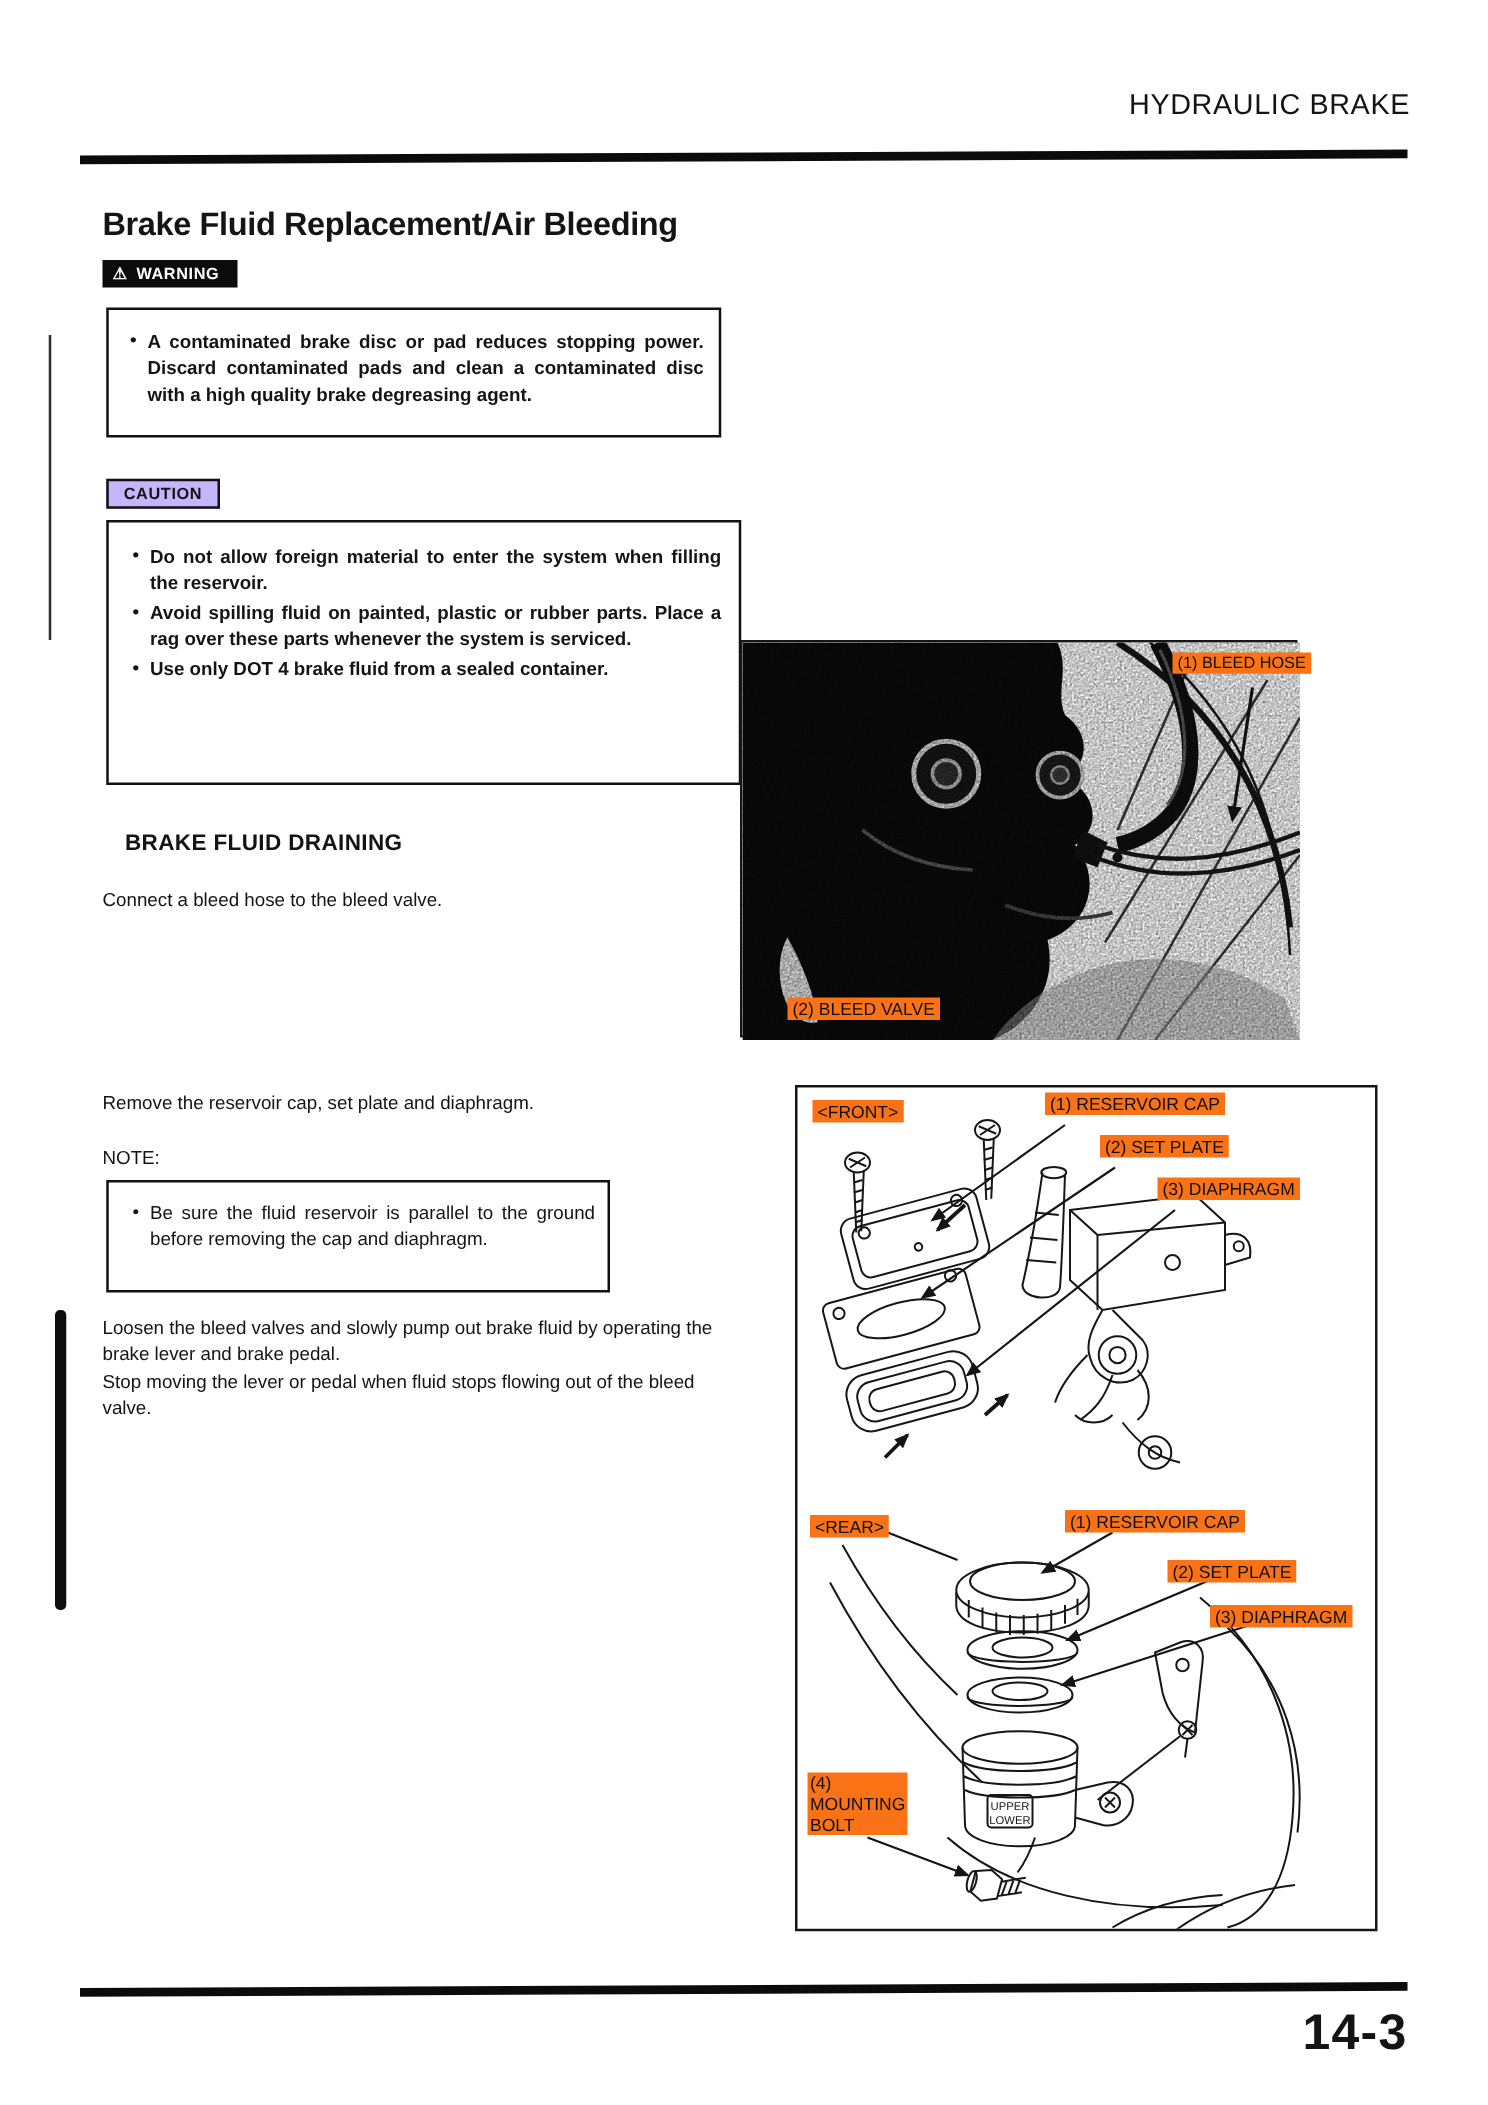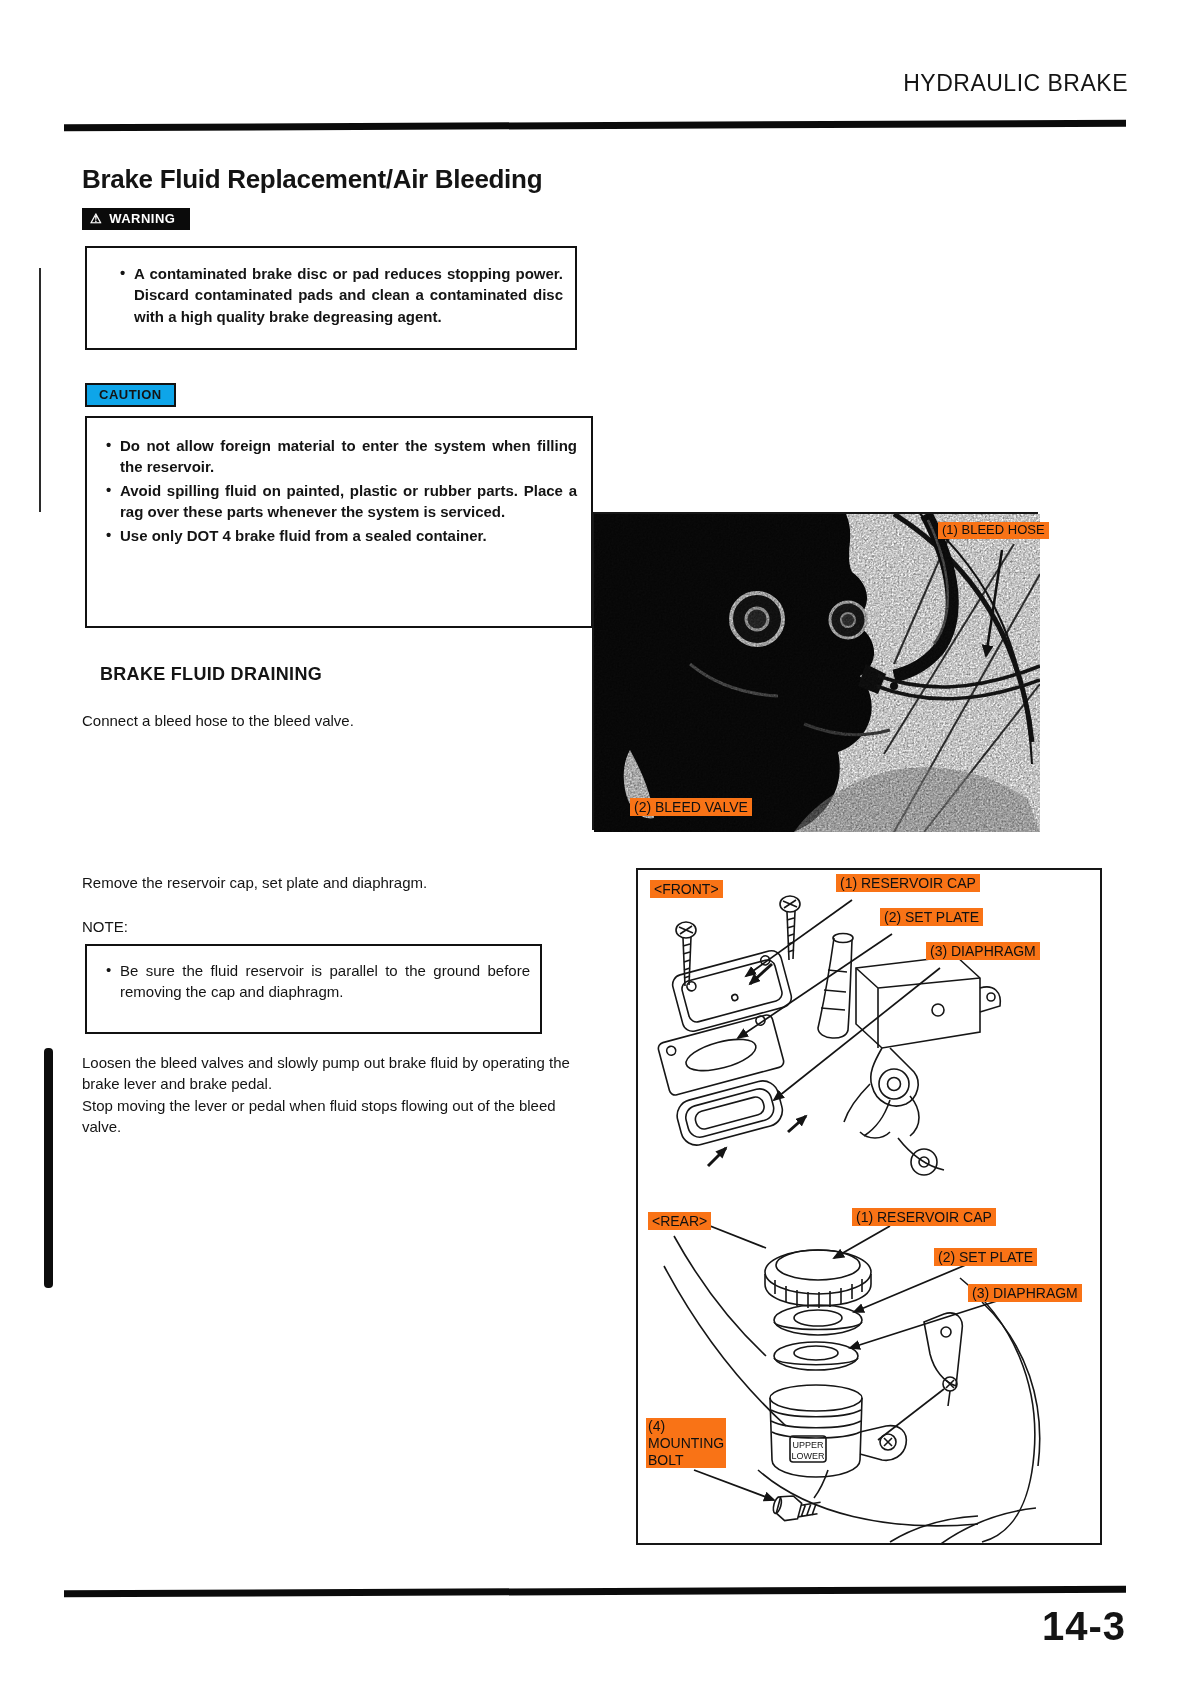--- a/index.html
+++ b/index.html
@@ -14,21 +14,21 @@
   .doc-title { font-size:26px; font-weight:bold; letter-spacing:-0.3px; }
 
   .badge-warning {
     display:inline-flex; align-items:center; gap:7px;
     background:#0b0b0b; color:#ffffff; padding:3px 14px 4px 8px;
     font-size:13px; font-weight:bold; letter-spacing:0.5px;
   }
   .badge-warning .tri { font-size:13px; line-height:1; }
   .badge-caution {
     display:inline-block; border:2px solid #111; padding:2px 12px 3px 12px;
-    font-size:13px; font-weight:bold; letter-spacing:0.5px; background:#0ea5e9;
+    font-size:13px; font-weight:bold; letter-spacing:0.5px; background:#c4b5fd;
   }
 
   .tbox { border:2px solid #111; background:#fff; box-sizing:border-box; }
   .tbox ul { list-style:none; margin:0; padding:0; }
   .tbox li { position:relative; padding-left:17px; font-size:15px; line-height:1.43; text-align:justify; margin-bottom:2px; }
   .tbox li::before { content:"\2022"; position:absolute; left:3px; top:-1px; }
   .tbox.bold li { font-weight:bold; }
 
   .sec-heading { font-size:18px; font-weight:bold; letter-spacing:0.3px; }
   .body-text { font-size:15px; line-height:1.42; }
@@ -55,21 +55,21 @@
   <div class="abs doc-header" style="left:860px; top:70px; width:268px;">HYDRAULIC BRAKE</div>
   <div class="abs rule" style="left:64px; top:122px; width:1062px; height:7px; transform:rotate(-0.25deg);"></div>
 
   <div class="abs doc-title" style="left:82px; top:164px;">Brake Fluid Replacement/Air Bleeding</div>
 
   <div class="abs badge-warning" style="left:82px; top:208px;">
     <span class="tri">⚠</span>
     <span>WARNING</span>
   </div>
 
-  <div class="abs tbox bold" style="left:85px; top:246px; width:492px; height:104px; padding:15px 12px 8px 30px;">
+  <div class="abs tbox bold" style="left:85px; top:246px; width:492px; height:104px; padding:15px 12px 8px 14px;">
     <ul>
       <li>A contaminated brake disc or pad reduces stopping power. Discard contaminated pads and clean a contaminated disc with a high quality brake degreasing agent.</li>
     </ul>
   </div>
 
   <div class="abs badge-caution" style="left:85px; top:383px;">
     <span>CAUTION</span>
   </div>
 
   <div class="abs tbox bold" style="left:85px; top:416px; width:508px; height:212px; padding:17px 14px 8px 16px;">
@@ -79,21 +79,21 @@
       <li>Use only DOT 4 brake fluid from a sealed container.</li>
     </ul>
   </div>
 
   <div class="abs sec-heading" style="left:100px; top:664px;">BRAKE FLUID DRAINING</div>
   <div class="abs body-text" style="left:82px; top:710px; width:500px;">Connect a bleed hose to the bleed valve.</div>
 
   <div class="abs body-text" style="left:82px; top:872px; width:500px;">Remove the reservoir cap, set plate and diaphragm.</div>
   <div class="abs body-text" style="left:82px; top:916px;">NOTE:</div>
 
-  <div class="abs tbox" style="left:85px; top:944px; width:457px; height:90px; padding:14px 10px 8px 16px;">
+  <div class="abs tbox" style="left:85px; top:944px; width:403px; height:90px; padding:14px 10px 8px 16px;">
     <ul>
       <li>Be sure the fluid reservoir is parallel to the ground before removing the cap and diaphragm.</li>
     </ul>
   </div>
 
   <div class="abs body-text" style="left:82px; top:1052px; width:500px;">
     <p>Loosen the bleed valves and slowly pump out brake fluid by operating the brake lever and brake pedal.</p>
     <p>Stop moving the lever or pedal when fluid stops flowing out of the bleed valve.</p>
   </div>
 

